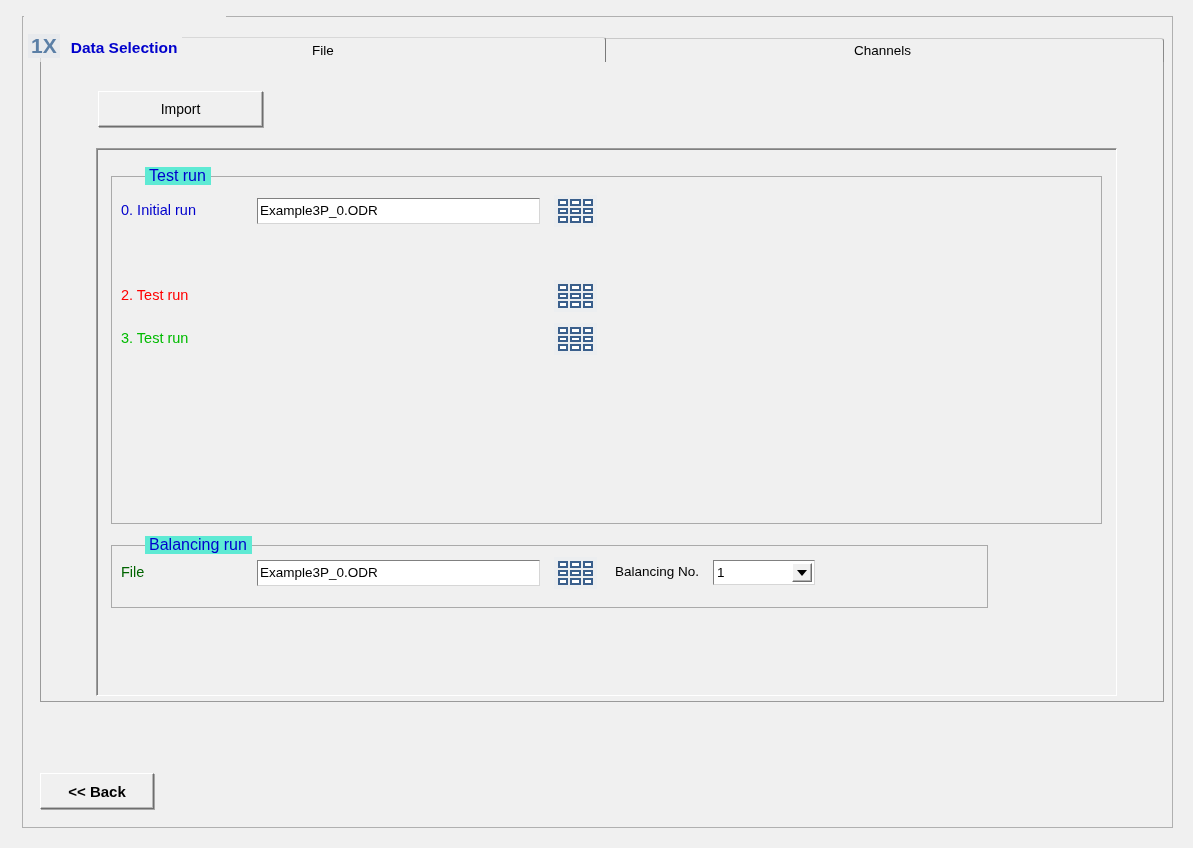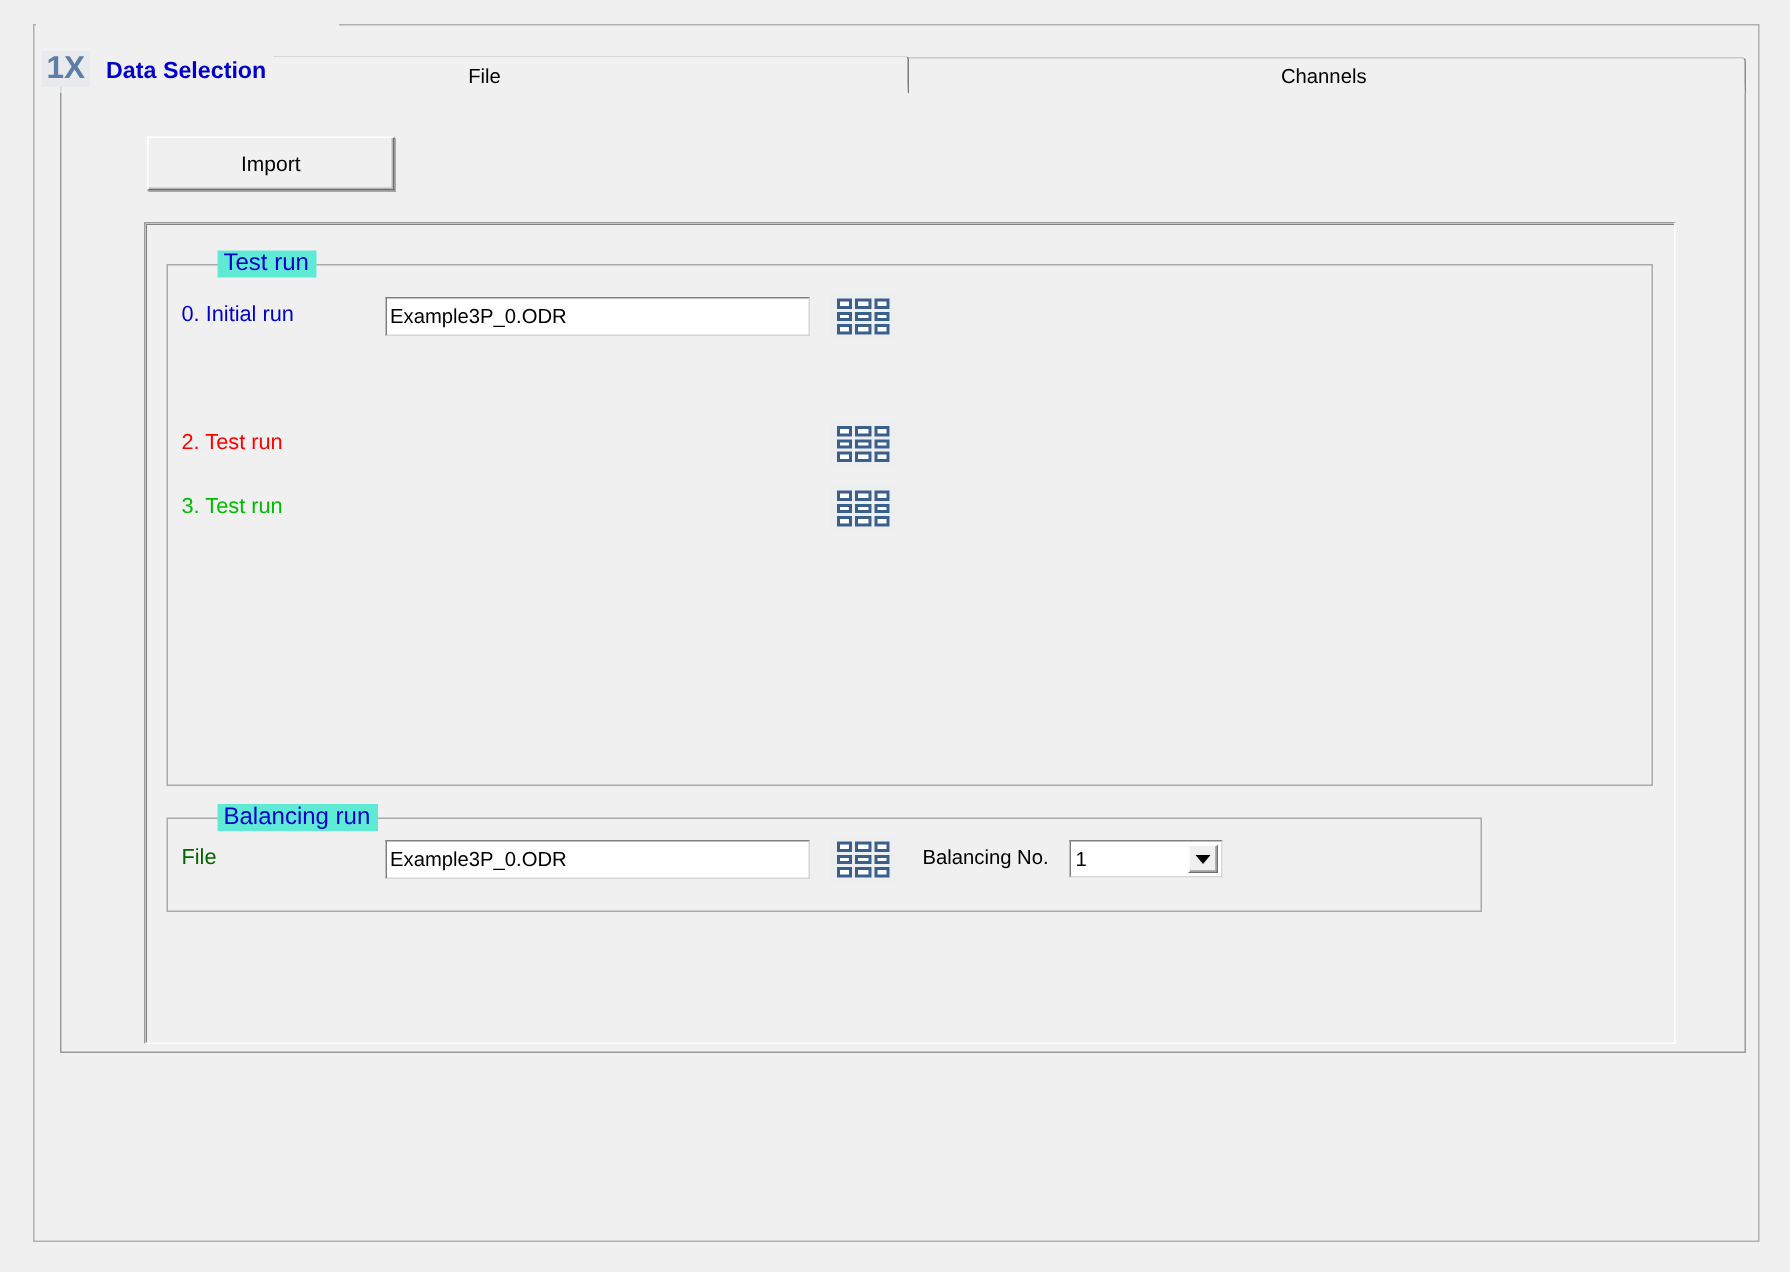--- a/index.html
+++ b/index.html
@@ -453,14 +453,17 @@
               <span class="combo-value">1</span>
               <span class="combo-arrow"></span>
             </div>
           </div>
         </div>
 
       </div>
     </div>
   </div>
 
+  <div class="btn nav-button" id="back-button">
+    <span>&lt;&lt; Back</span>
+  </div>
 
 </div>
 
 </body></html>

